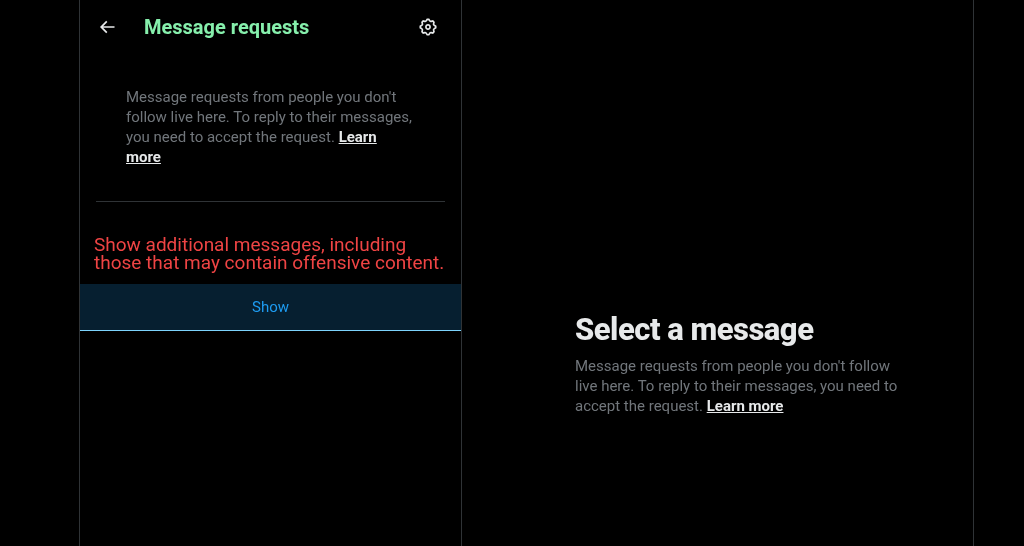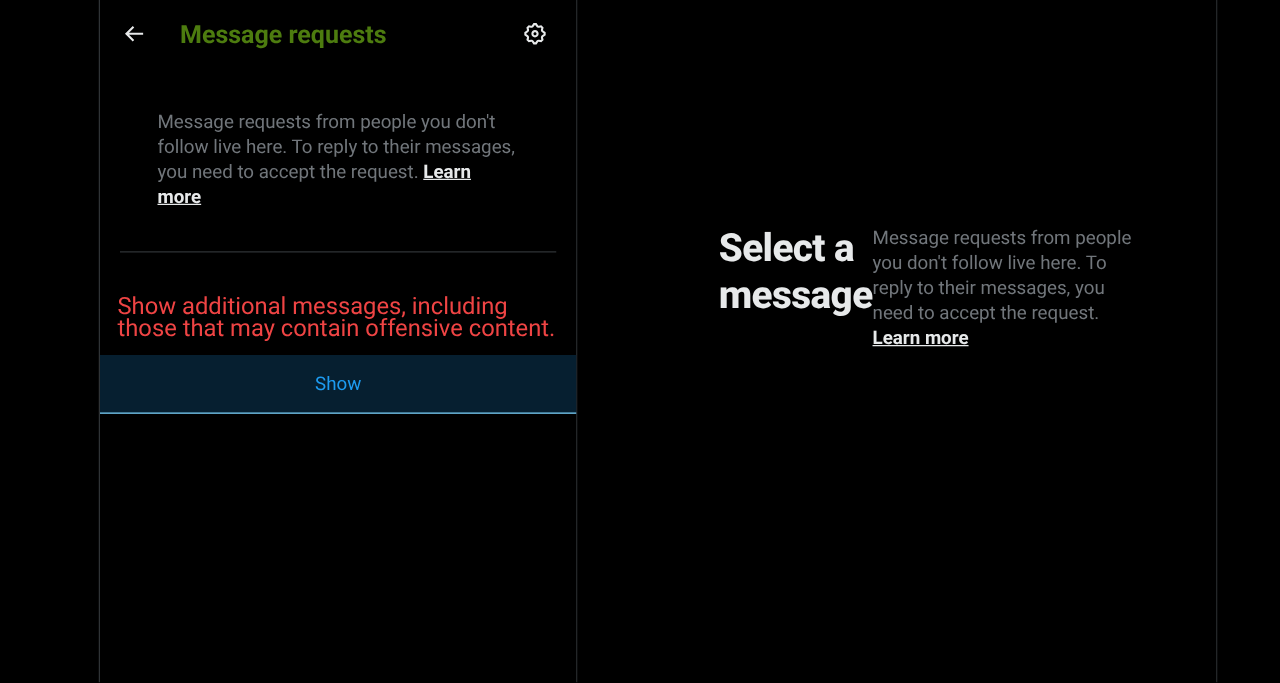--- a/index.html
+++ b/index.html
@@ -44,21 +44,21 @@
       border-radius: 50%;
       display: flex;
       align-items: center;
       justify-content: center;
       cursor: pointer;
       color: #e7e9ea;
     }
     .header-title {
       font-size: 20px;
       font-weight: 700;
-      color: #4d7c0f;
+      color: #86efac;
       flex: 1;
     }
     .settings-btn {
       width: 34px;
       height: 34px;
       border-radius: 50%;
       display: flex;
       align-items: center;
       justify-content: center;
       cursor: pointer;
@@ -94,21 +94,21 @@
       padding: 14px;
       font-size: 15px;
       cursor: pointer;
       border-bottom: 1px solid #7dd3fc;
     }
     .right-panel {
       flex: 1;
       background: #000;
       border-right: 1px solid #2f3336;
       display: flex;
-      flex-direction: row;
+      flex-direction: column;
       justify-content: center;
       padding-left: 113px;
       padding-right: 60px;
       padding-top: 180px;
     }
     .right-title {
       font-size: 31px;
       font-weight: 800;
       color: #e7e9ea;
       margin-bottom: 8px;

